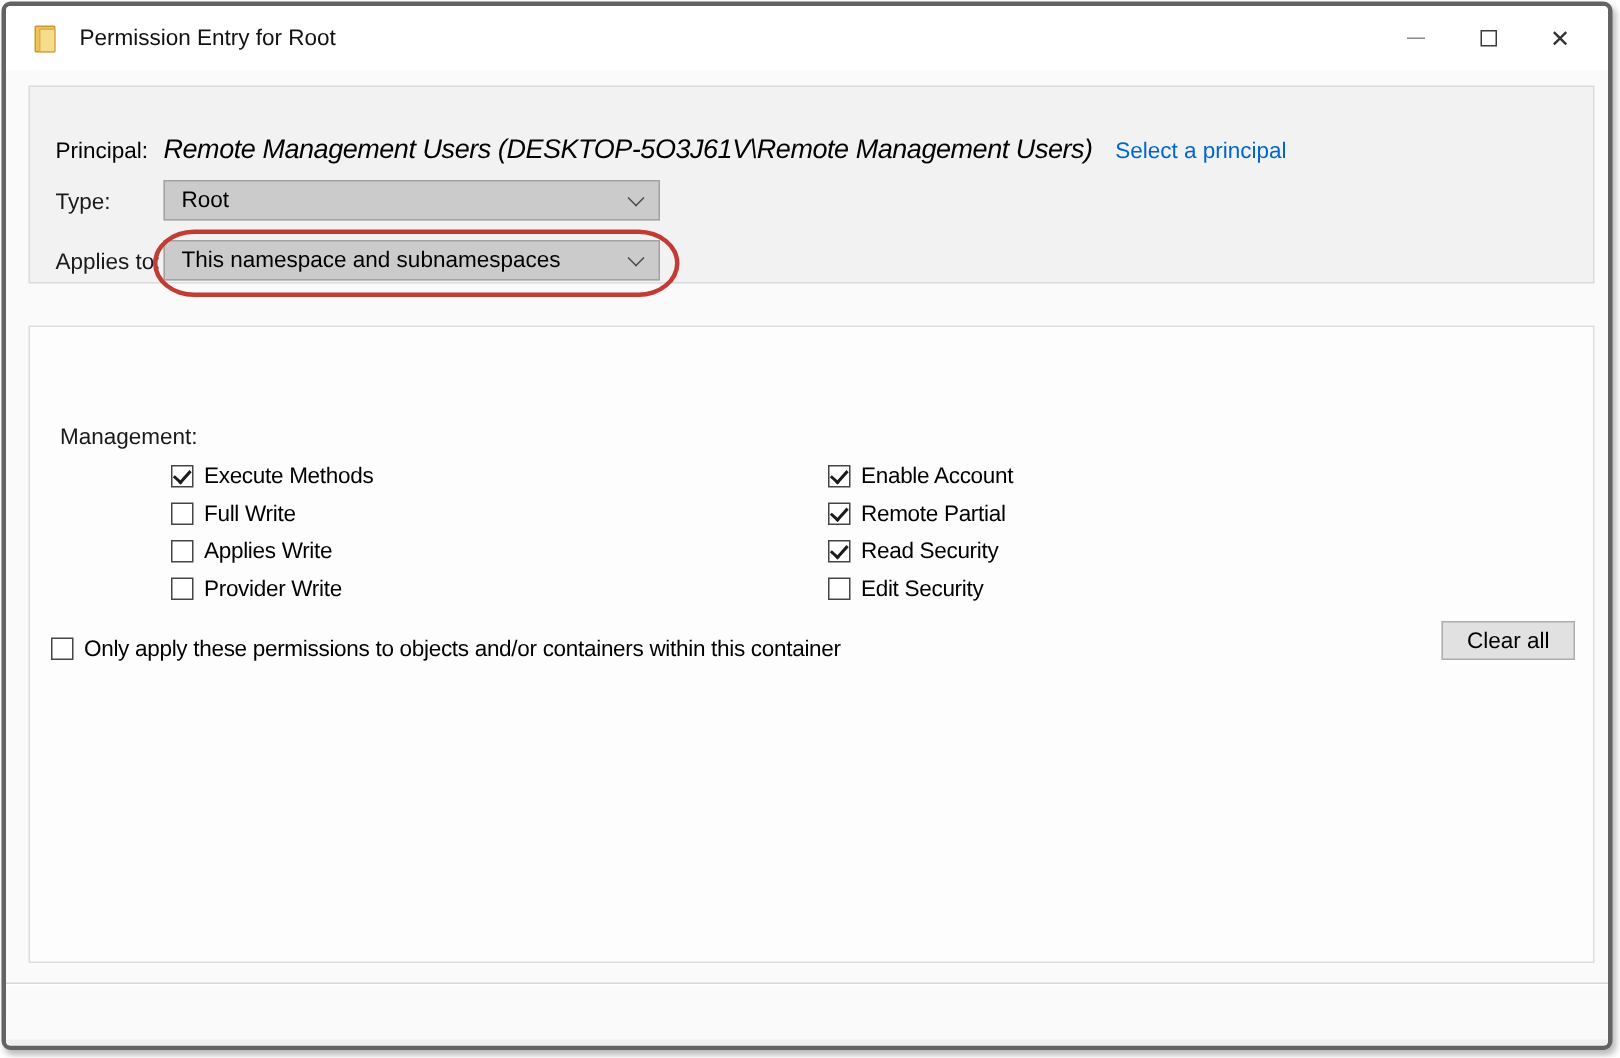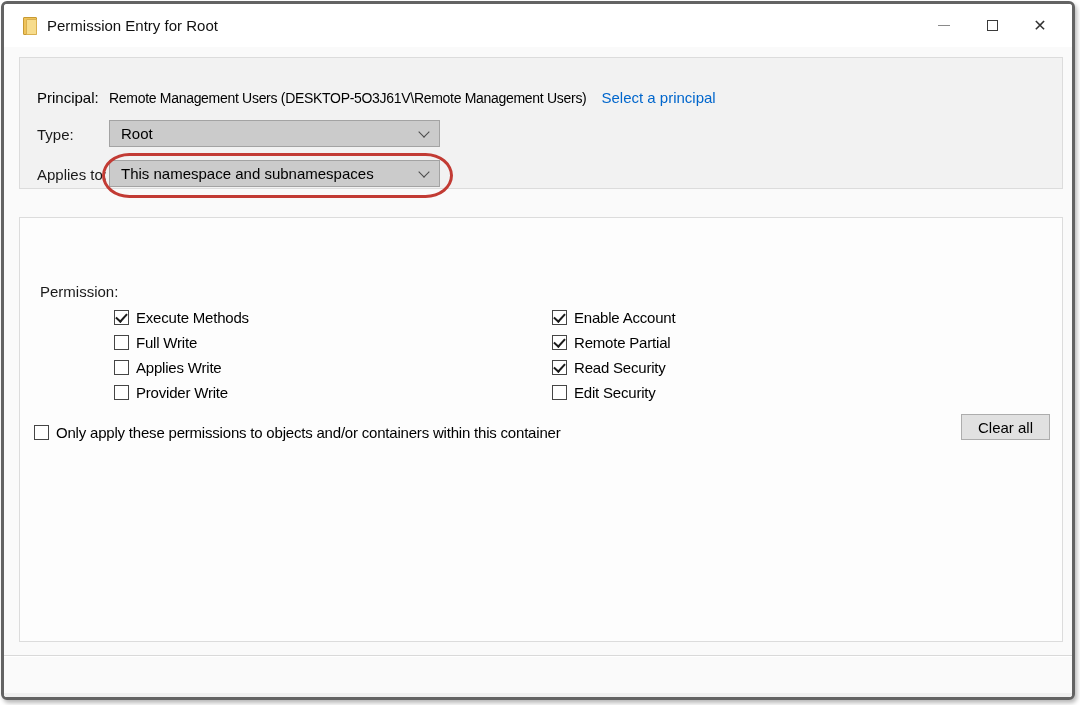--- a/index.html
+++ b/index.html
@@ -14,35 +14,35 @@
     position:absolute;left:1px;top:1px;width:1074px;height:699px;
     background:#fafafa;border:3px solid #636363;border-radius:6px;
     box-shadow:2px 3px 4px rgba(0,0,0,.28);
     overflow:hidden;
   }
   
   .titlebar{position:absolute;left:0;top:0;right:0;height:43px;background:#ffffff;display:flex;align-items:center;}
   .app-icon{position:relative;width:14px;height:18px;margin-left:19px;flex:none;}
   .app-icon .back{position:absolute;inset:0;background:#EFC35A;border:1px solid #C79A33;border-radius:1px;}
   .app-icon .front{position:absolute;left:3px;top:2px;width:11px;height:16px;background:#F7DC8C;border:1px solid #D9B050;border-radius:1px;}
-  .win-title{margin-left:10px;font-size:15px;color:#111;}
+  .win-title{margin-left:16px;font-size:15px;color:#111;}
   .win-controls{margin-left:auto;display:flex;height:100%;margin-right:8px;}
   .win-btn{width:48px;height:100%;display:flex;align-items:center;justify-content:center;cursor:default;}
   .glyph-min{width:12px;height:1px;background:#8a8a8a;}
   .glyph-max{width:11px;height:11px;border:1px solid #3b3b3b;}
   .glyph-close{font-size:16px;color:#333;line-height:1;font-family:"DejaVu Sans",sans-serif;}
   
   .content{position:absolute;left:0;top:43px;right:0;bottom:0;background:#fafafa;}
   .group{position:absolute;border:1px solid #dcdcdc;}
   .group.header-box{left:15px;top:10px;width:1044px;height:132px;background:#f2f2f2;}
   .group.perm-box{left:15px;top:170px;width:1044px;height:425px;background:#fdfdfd;}
   .lbl{position:absolute;font-size:15px;color:#1a1a1a;white-space:nowrap;}
   .principal-row{position:absolute;left:17px;top:31px;display:flex;align-items:baseline;white-space:nowrap;}
   .principal-row .p-lbl{font-size:15px;width:72px;flex:none;}
-  .principal-row .p-val{font-size:14px;letter-spacing:-0.3px;}
+  .principal-row .p-val{font-size:18px;letter-spacing:-0.3px;font-style:italic;}
   .principal-row .p-link{font-size:15px;color:var(--link);margin-left:15px;cursor:pointer;}
   .combo{
     position:absolute;width:331px;height:27px;background:#cbcbcb;border:1px solid #a3a3a3;
     display:flex;align-items:center;padding:0 11px;font-size:15px;color:#000;cursor:default;
   }
   .chev{width:8px;height:8px;border-right:1.6px solid #4a4a4a;border-bottom:1.6px solid #4a4a4a;transform:rotate(45deg);margin-left:auto;margin-top:-4px;flex:none;}
   .annotation{position:absolute;left:82px;top:95px;width:351px;height:45px;border:3px solid var(--annot);border-radius:28px/23px;pointer-events:none;}
   
   .perm-title{left:20px;top:65px;}
   .perm-col{position:absolute;display:flex;flex-direction:column;}
@@ -109,21 +109,21 @@
 
         <span class="lbl" style="left:17px;top:108px;">Applies to:</span>
         <div class="combo" style="left:89px;top:102px;">
           <span>This namespace and subnamespaces</span>
           <span class="chev"></span>
         </div>
         <div class="annotation"></div>
       </div>
 
       <div class="group perm-box">
-        <span class="lbl perm-title">Permission:</span>
+        <span class="lbl perm-title">Management:</span>
         <div class="perm-col left" id="perm-col-left">
             <div class="perm-row">
               <span class="cb checked"></span>
               <span class="cb-lbl">Execute Methods</span>
             </div>
             <div class="perm-row">
               <span class="cb"></span>
               <span class="cb-lbl">Full Write</span>
             </div>
             <div class="perm-row">

